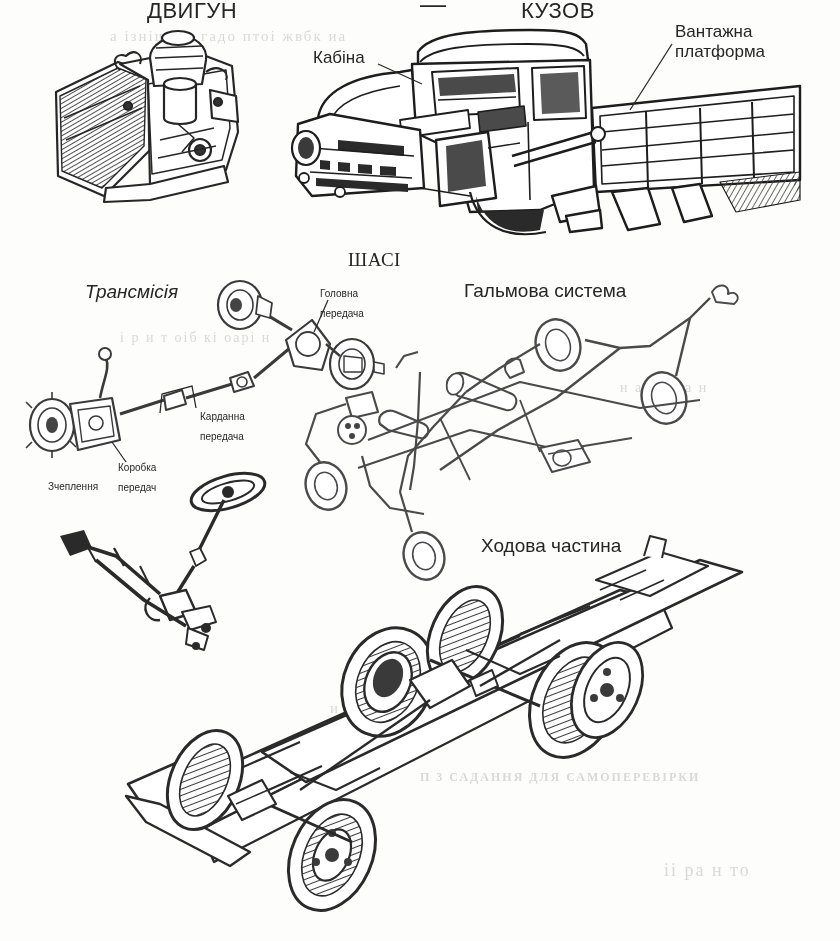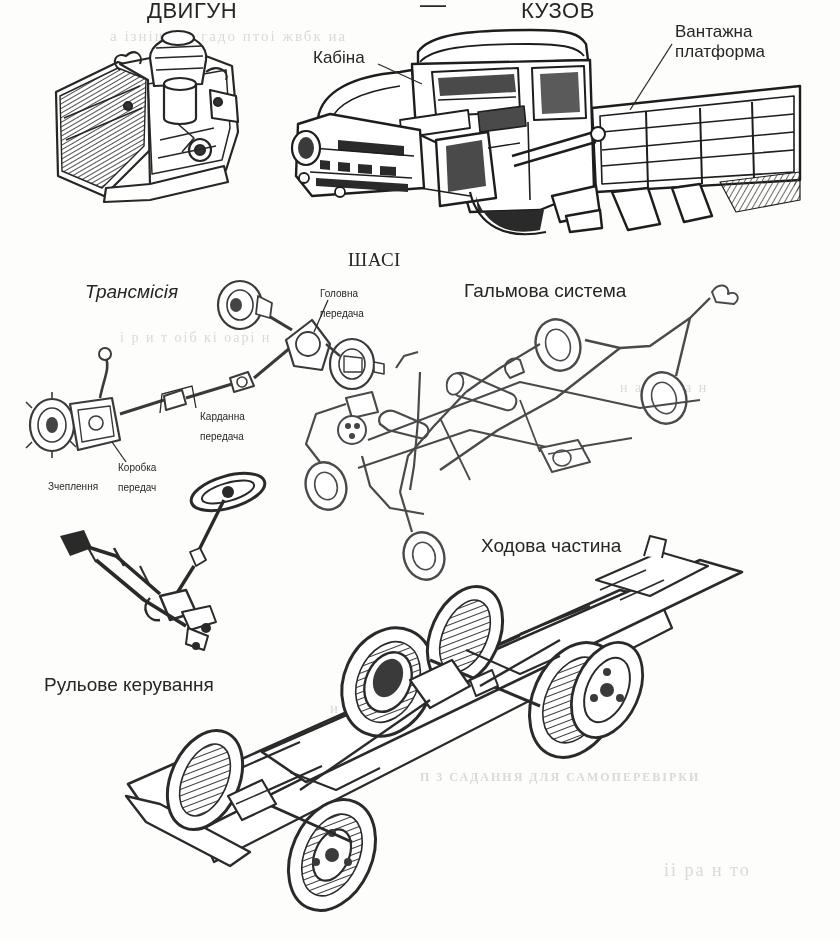--- a/index.html
+++ b/index.html
@@ -386,15 +386,14 @@
 
   <div class="lbl small" style="left:118px; top:459px;">Коробка</div>
   <div class="lbl small" style="left:118px; top:479px;">передач</div>
 
   <div class="lbl small" style="left:0px; top:478px;padding-left:48px;">Зчеплення</div>
 
   <div class="lbl" style="left:464px; top:281px; font-size:19px;">Гальмова система</div>
 
   <div class="lbl" style="left:481px; top:529px; font-size:19px;margin-top:7px;">Ходова частина</div>
 
-  <div class="lbl" style="left:44px; top:675px; font-size:19px;">Рульове керування</div>
 
 </div>
 
 </body></html>

